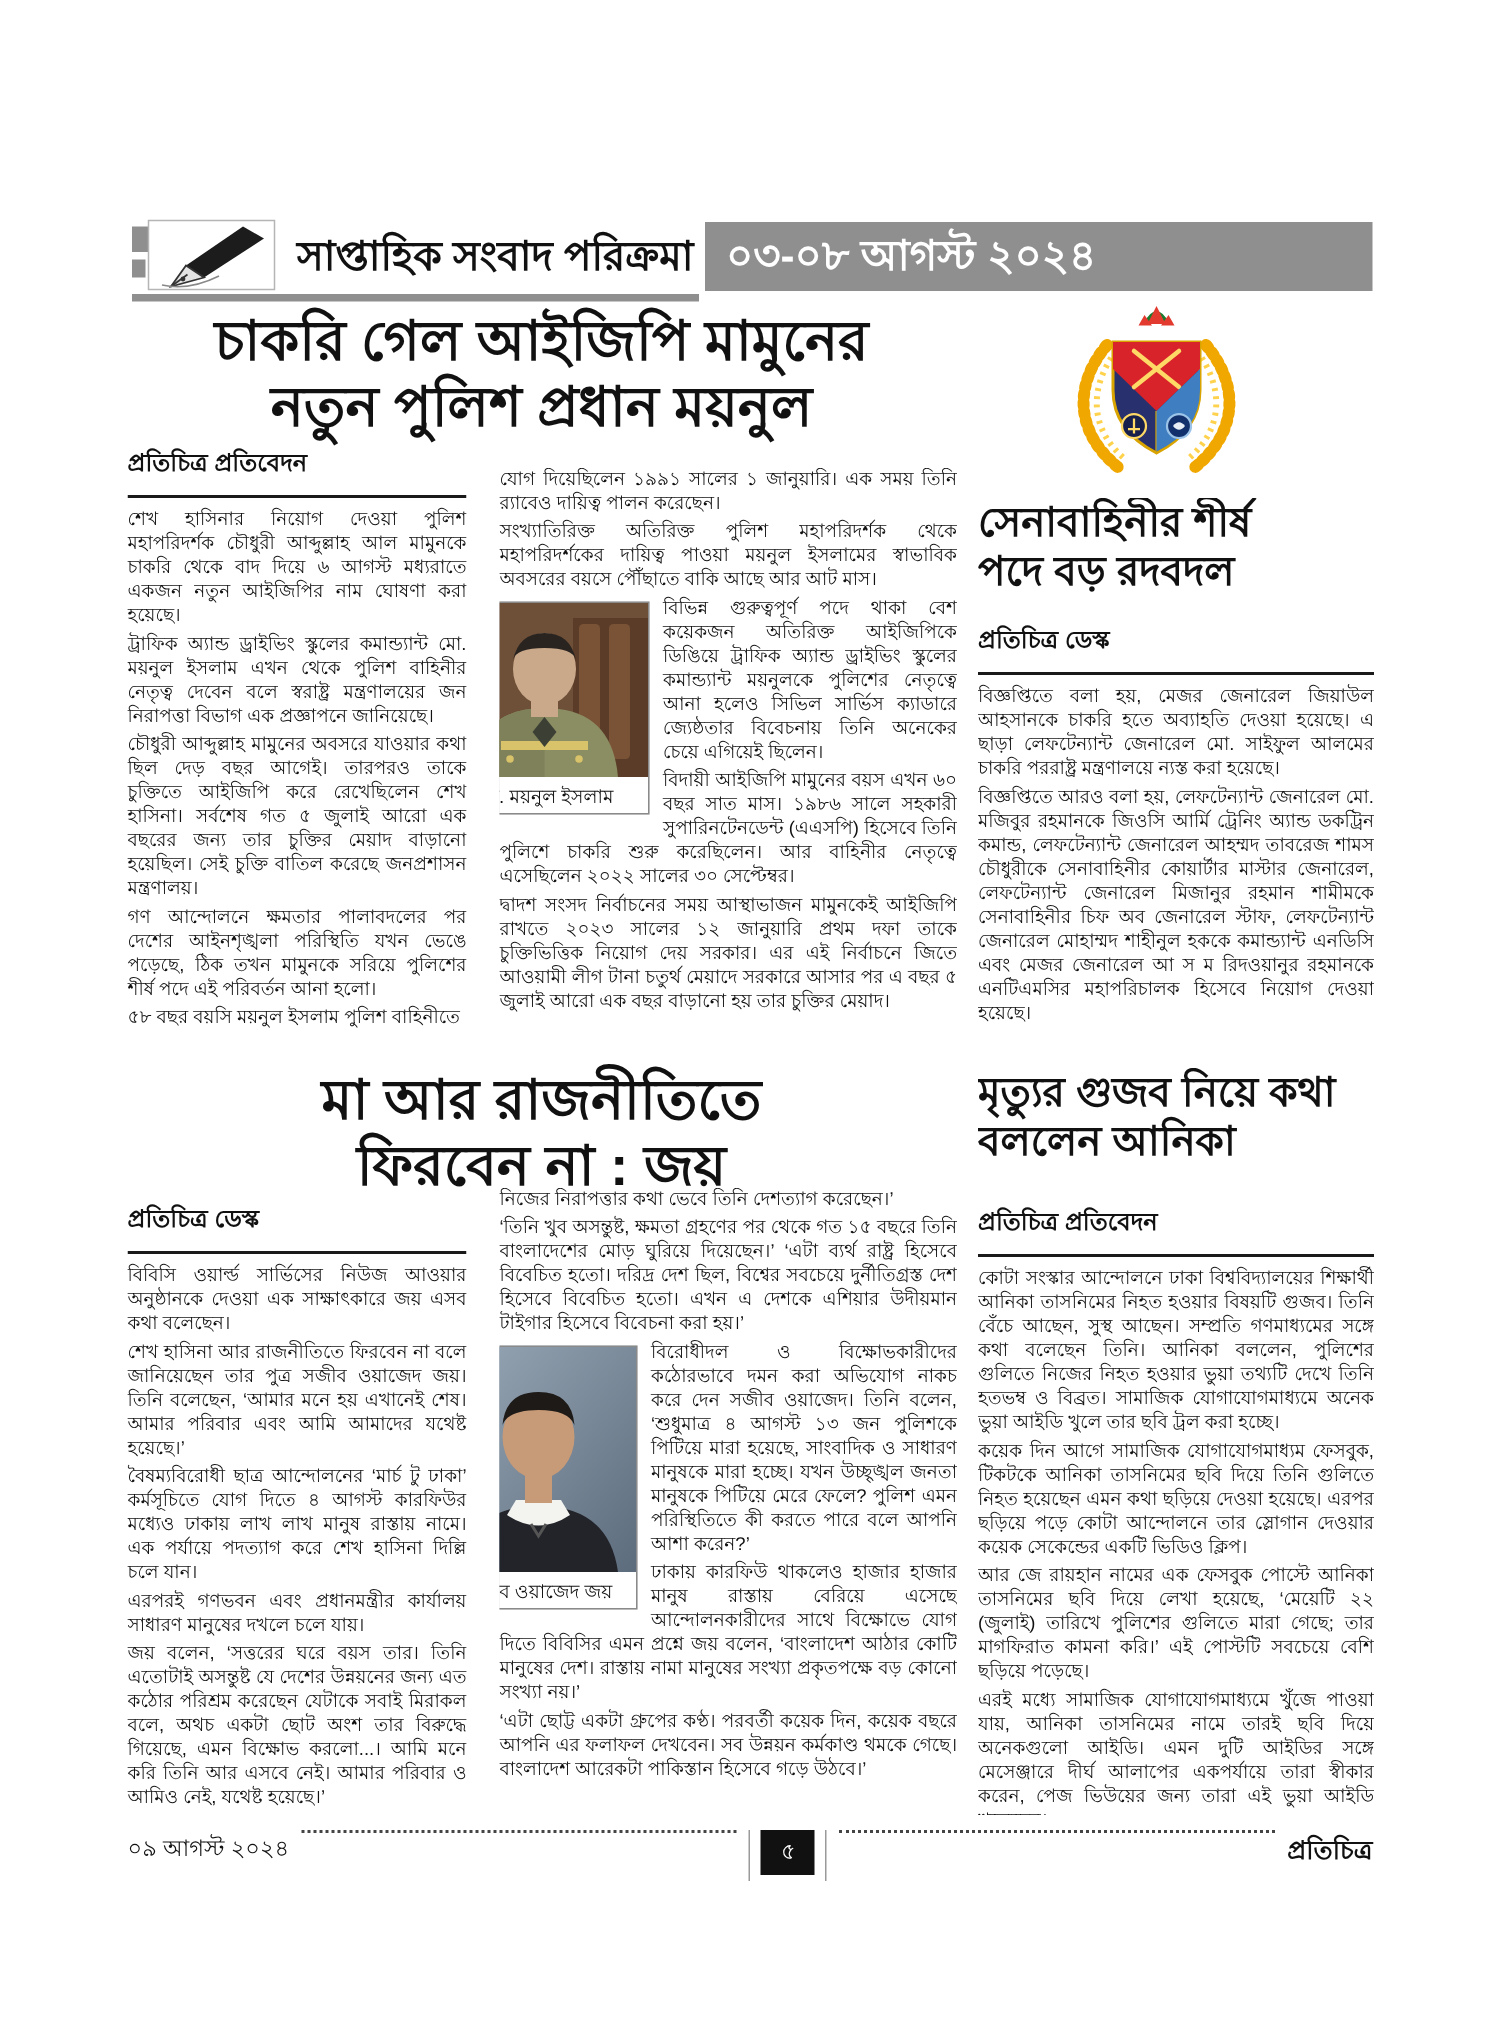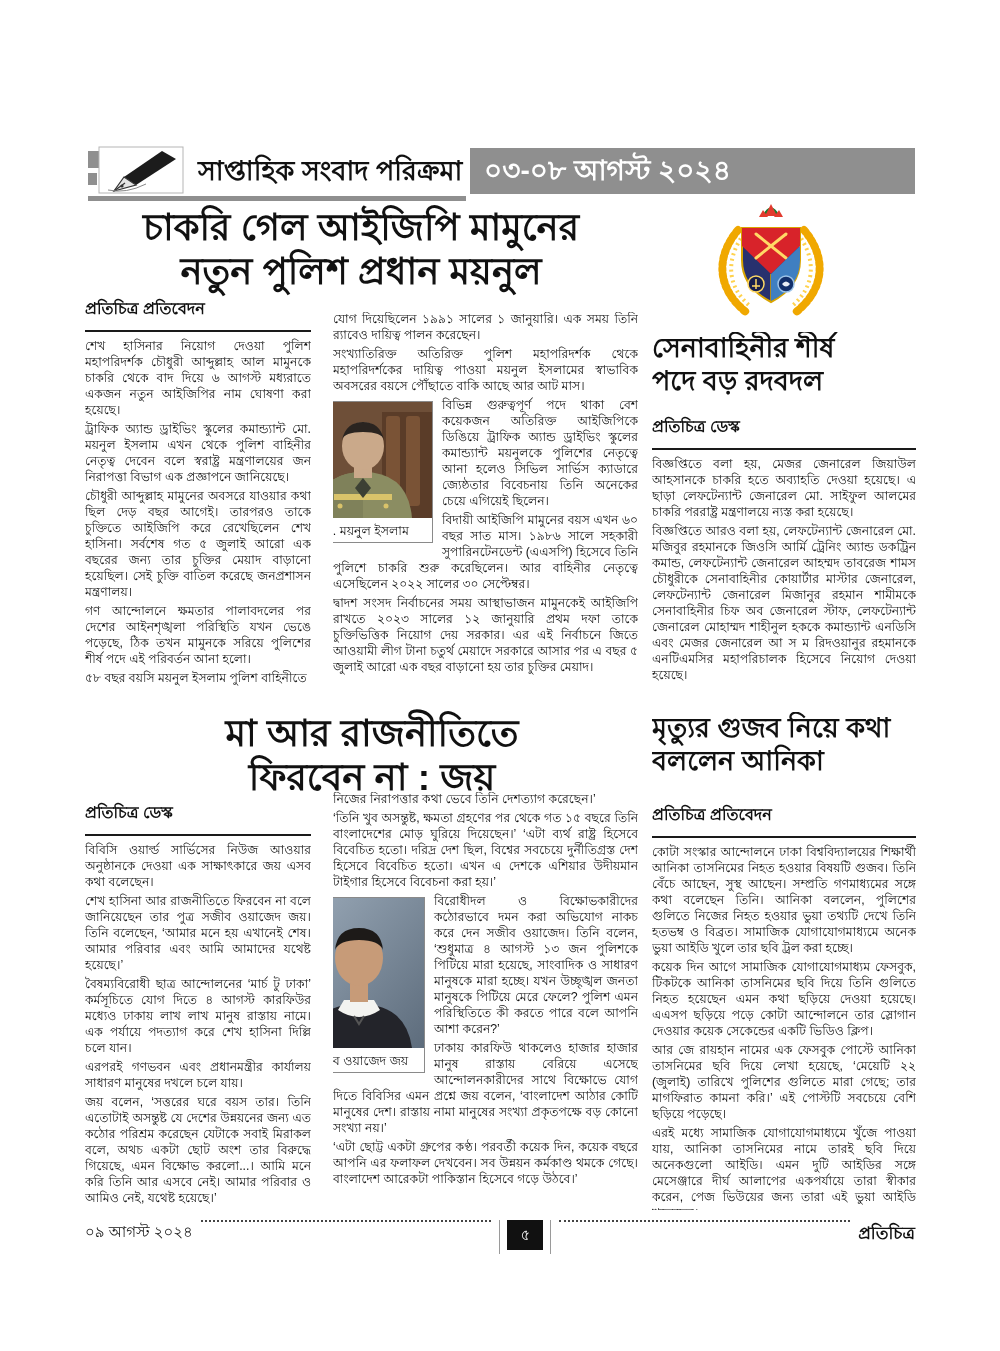--- a/index.html
+++ b/index.html
@@ -145,21 +145,21 @@
   </div>
 
   <div class="abs col" style="left:652px; top:332px; width:264px; height:382px;">
     <div class="headline-side">সেনাবাহিনীর শীর্ষ</div>
     <div class="headline-side" style="margin-bottom:16px;">পদে বড় রদবদল</div>
     <div class="byline">প্রতিচিত্র ডেস্ক</div>
     <p class="body">বিজ্ঞপ্তিতে বলা হয়, মেজর জেনারেল জিয়াউল আহসানকে চাকরি হতে অব্যাহতি দেওয়া হয়েছে। এ ছাড়া লেফটেন্যান্ট জেনারেল মো. সাইফুল আলমের চাকরি পররাষ্ট্র মন্ত্রণালয়ে ন্যস্ত করা হয়েছে।</p>
     <p class="body">বিজ্ঞপ্তিতে আরও বলা হয়, লেফটেন্যান্ট জেনারেল মো. মজিবুর রহমানকে জিওসি আর্মি ট্রেনিং অ্যান্ড ডকট্রিন কমান্ড, লেফটেন্যান্ট জেনারেল আহম্মদ তাবরেজ শামস চৌধুরীকে সেনাবাহিনীর কোয়ার্টার মাস্টার জেনারেল, লেফটেন্যান্ট জেনারেল মিজানুর রহমান শামীমকে সেনাবাহিনীর চিফ অব জেনারেল স্টাফ, লেফটেন্যান্ট জেনারেল মোহাম্মদ শাহীনুল হককে কমান্ড্যান্ট এনডিসি এবং মেজর জেনারেল আ স ম রিদওয়ানুর রহমানকে এনটিএমসির মহাপরিচালক হিসেবে নিয়োগ দেওয়া হয়েছে।</p>
   </div>
 
-  <div class="abs" style="left:96px; top:712px; width:552px;">
+  <div class="abs" style="left:85px; top:712px; width:552px;">
     <div class="headline-main">মা আর রাজনীতিতে</div>
     <div class="headline-main">ফিরবেন না : জয়</div>
   </div>
 
   <div class="abs col" style="left:85px; top:800px; width:226px; height:404px;">
     <div class="byline">প্রতিচিত্র ডেস্ক</div>
     <p class="body">বিবিসি ওয়ার্ল্ড সার্ভিসের নিউজ আওয়ার অনুষ্ঠানকে দেওয়া এক সাক্ষাৎকারে জয় এসব কথা বলেছেন।</p>
     <p class="body">শেখ হাসিনা আর রাজনীতিতে ফিরবেন না বলে জানিয়েছেন তার পুত্র সজীব ওয়াজেদ জয়। তিনি বলেছেন, ‘আমার মনে হয় এখানেই শেষ। আমার পরিবার এবং আমি আমাদের যথেষ্ট হয়েছে।’</p>
     <p class="body">বৈষম্যবিরোধী ছাত্র আন্দোলনের ‘মার্চ টু ঢাকা’ কর্মসূচিতে যোগ দিতে ৪ আগস্ট কারফিউর মধ্যেও ঢাকায় লাখ লাখ মানুষ রাস্তায় নামে। এক পর্যায়ে পদত্যাগ করে শেখ হাসিনা দিল্লি চলে যান।</p>
     <p class="body">এরপরই গণভবন এবং প্রধানমন্ত্রীর কার্যালয় সাধারণ মানুষের দখলে চলে যায়।</p>
@@ -192,21 +192,21 @@
     <p class="body">বিরোধীদল ও বিক্ষোভকারীদের কঠোরভাবে দমন করা অভিযোগ নাকচ করে দেন সজীব ওয়াজেদ। তিনি বলেন, ‘শুধুমাত্র ৪ আগস্ট ১৩ জন পুলিশকে পিটিয়ে মারা হয়েছে, সাংবাদিক ও সাধারণ মানুষকে মারা হচ্ছে। যখন উচ্ছৃঙ্খল জনতা মানুষকে পিটিয়ে মেরে ফেলে? পুলিশ এমন পরিস্থিতিতে কী করতে পারে বলে আপনি আশা করেন?’</p>
     <p class="body">ঢাকায় কারফিউ থাকলেও হাজার হাজার মানুষ রাস্তায় বেরিয়ে এসেছে আন্দোলনকারীদের সাথে বিক্ষোভে যোগ দিতে বিবিসির এমন প্রশ্নে জয় বলেন, ‘বাংলাদেশ আঠার কোটি মানুষের দেশ। রাস্তায় নামা মানুষের সংখ্যা প্রকৃতপক্ষে বড় কোনো সংখ্যা নয়।’</p>
     <p class="body">‘এটা ছোট্ট একটা গ্রুপের কণ্ঠ। পরবর্তী কয়েক দিন, কয়েক বছরে আপনি এর ফলাফল দেখবেন। সব উন্নয়ন কর্মকাণ্ড থমকে গেছে। বাংলাদেশ আরেকটা পাকিস্তান হিসেবে গড়ে উঠবে।’</p>
   </div>
 
   <div class="abs col" style="left:652px; top:712px; width:264px; height:498px;">
     <div class="headline-side">মৃত্যুর গুজব নিয়ে কথা</div>
     <div class="headline-side" style="margin-bottom:24px;">বললেন আনিকা</div>
     <div class="byline">প্রতিচিত্র প্রতিবেদন</div>
     <p class="body">কোটা সংস্কার আন্দোলনে ঢাকা বিশ্ববিদ্যালয়ের শিক্ষার্থী আনিকা তাসনিমের নিহত হওয়ার বিষয়টি গুজব। তিনি বেঁচে আছেন, সুস্থ আছেন। সম্প্রতি গণমাধ্যমের সঙ্গে কথা বলেছেন তিনি। আনিকা বললেন, পুলিশের গুলিতে নিজের নিহত হওয়ার ভুয়া তথ্যটি দেখে তিনি হতভম্ব ও বিব্রত। সামাজিক যোগাযোগমাধ্যমে অনেক ভুয়া আইডি খুলে তার ছবি ট্রল করা হচ্ছে।</p>
-    <p class="body">কয়েক দিন আগে সামাজিক যোগাযোগমাধ্যম ফেসবুক, টিকটকে আনিকা তাসনিমের ছবি দিয়ে তিনি গুলিতে নিহত হয়েছেন এমন কথা ছড়িয়ে দেওয়া হয়েছে। এএসপ ছড়িয়ে পড়ে কোটা আন্দোলনে তার স্লোগান দেওয়ার কয়েক সেকেন্ডের একটি ভিডিও ক্লিপ।</p>
+    <p class="body">কয়েক দিন আগে সামাজিক যোগাযোগমাধ্যম ফেসবুক, টিকটকে আনিকা তাসনিমের ছবি দিয়ে তিনি গুলিতে নিহত হয়েছেন এমন কথা ছড়িয়ে দেওয়া হয়েছে। এরপর ছড়িয়ে পড়ে কোটা আন্দোলনে তার স্লোগান দেওয়ার কয়েক সেকেন্ডের একটি ভিডিও ক্লিপ।</p>
     <p class="body">আর জে রায়হান নামের এক ফেসবুক পোস্টে আনিকা তাসনিমের ছবি দিয়ে লেখা হয়েছে, ‘মেয়েটি ২২ (জুলাই) তারিখে পুলিশের গুলিতে মারা গেছে; তার মাগফিরাত কামনা করি।’ এই পোস্টটি সবচেয়ে বেশি ছড়িয়ে পড়েছে।</p>
     <p class="body">এরই মধ্যে সামাজিক যোগাযোগমাধ্যমে খুঁজে পাওয়া যায়, আনিকা তাসনিমের নামে তারই ছবি দিয়ে অনেকগুলো আইডি। এমন দুটি আইডির সঙ্গে মেসেঞ্জারে দীর্ঘ আলাপের একপর্যায়ে তারা স্বীকার করেন, পেজ ভিউয়ের জন্য তারা এই ভুয়া আইডি খুলেছেন।</p>
   </div>
 
   <div class="abs footer">
     <span class="f-date">০৯ আগস্ট ২০২৪</span>
     <span class="leader"></span>
     <span class="vbar"></span>
     <span class="pagebox">৫</span>
     <span class="vbar"></span>

